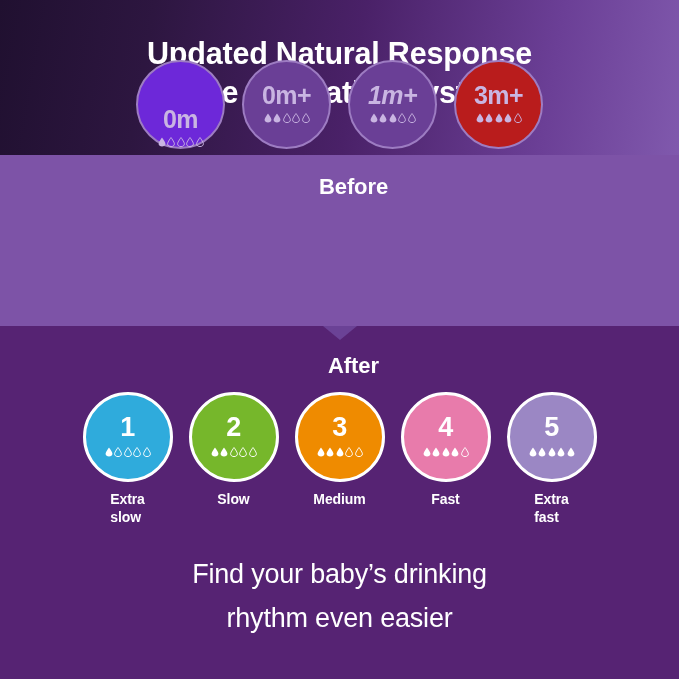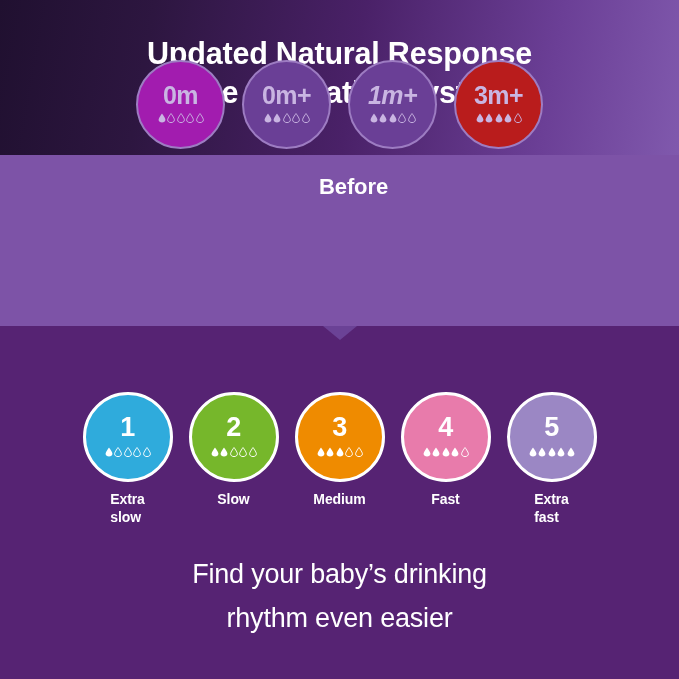--- a/index.html
+++ b/index.html
@@ -196,21 +196,21 @@
   <div class="header">
     <div class="header-title">Updated Natural Response
 pace navigation system</div>
   </div>
 
   <div class="before-band">
     <div class="section-heading before-heading">Before</div>
   </div>
   <div class="circle-row before-row" id="before-row">
       <div class="pace-item">
-        <div class="before-circle" style="background: #a21caf; border-color: rgb(157, 124, 194);">
+        <div class="before-circle" style="background: #6d28d9; border-color: rgb(157, 124, 194); justify-content: flex-end;">
           <div class="age" style="color: rgb(201, 181, 226);">0m</div>
           <div class="drops">
             <svg class="drop" viewBox="0 0 16 20">
               <path d="M8 1 C8 1 1.2 10.3 1.2 13.6 C1.2 17.1 4.3 19.2 8 19.2 C11.7 19.2 14.8 17.1 14.8 13.6 C14.8 10.3 8 1 8 1 Z" fill="#c9b5e2" stroke="#c9b5e2" stroke-width="0"></path>
             </svg>
             <svg class="drop" viewBox="0 0 16 20">
               <path d="M8 1 C8 1 1.2 10.3 1.2 13.6 C1.2 17.1 4.3 19.2 8 19.2 C11.7 19.2 14.8 17.1 14.8 13.6 C14.8 10.3 8 1 8 1 Z" fill="none" stroke="#c9b5e2" stroke-width="1.9"></path>
             </svg>
             <svg class="drop" viewBox="0 0 16 20">
               <path d="M8 1 C8 1 1.2 10.3 1.2 13.6 C1.2 17.1 4.3 19.2 8 19.2 C11.7 19.2 14.8 17.1 14.8 13.6 C14.8 10.3 8 1 8 1 Z" fill="none" stroke="#c9b5e2" stroke-width="1.9"></path>
@@ -287,20 +287,21 @@
             <svg class="drop" viewBox="0 0 16 20">
               <path d="M8 1 C8 1 1.2 10.3 1.2 13.6 C1.2 17.1 4.3 19.2 8 19.2 C11.7 19.2 14.8 17.1 14.8 13.6 C14.8 10.3 8 1 8 1 Z" fill="none" stroke="#c9b5e2" stroke-width="1.9"></path>
             </svg>
           </div>
         </div>
       </div>
     </div>
 
   <div class="arrow"></div>
 
+  <div class="section-heading after-heading">After</div>
   <div class="circle-row after-row" id="after-row">
       <div class="pace-item">
         <div class="after-circle" style="background: rgb(47, 171, 220);">
           <div class="num">1</div>
           <div class="drops">
             <svg class="drop" viewBox="0 0 16 20">
               <path d="M8 1 C8 1 1.2 10.3 1.2 13.6 C1.2 17.1 4.3 19.2 8 19.2 C11.7 19.2 14.8 17.1 14.8 13.6 C14.8 10.3 8 1 8 1 Z" fill="#ffffff" stroke="#ffffff" stroke-width="0"></path>
             </svg>
             <svg class="drop" viewBox="0 0 16 20">
               <path d="M8 1 C8 1 1.2 10.3 1.2 13.6 C1.2 17.1 4.3 19.2 8 19.2 C11.7 19.2 14.8 17.1 14.8 13.6 C14.8 10.3 8 1 8 1 Z" fill="none" stroke="#ffffff" stroke-width="1.9"></path>

